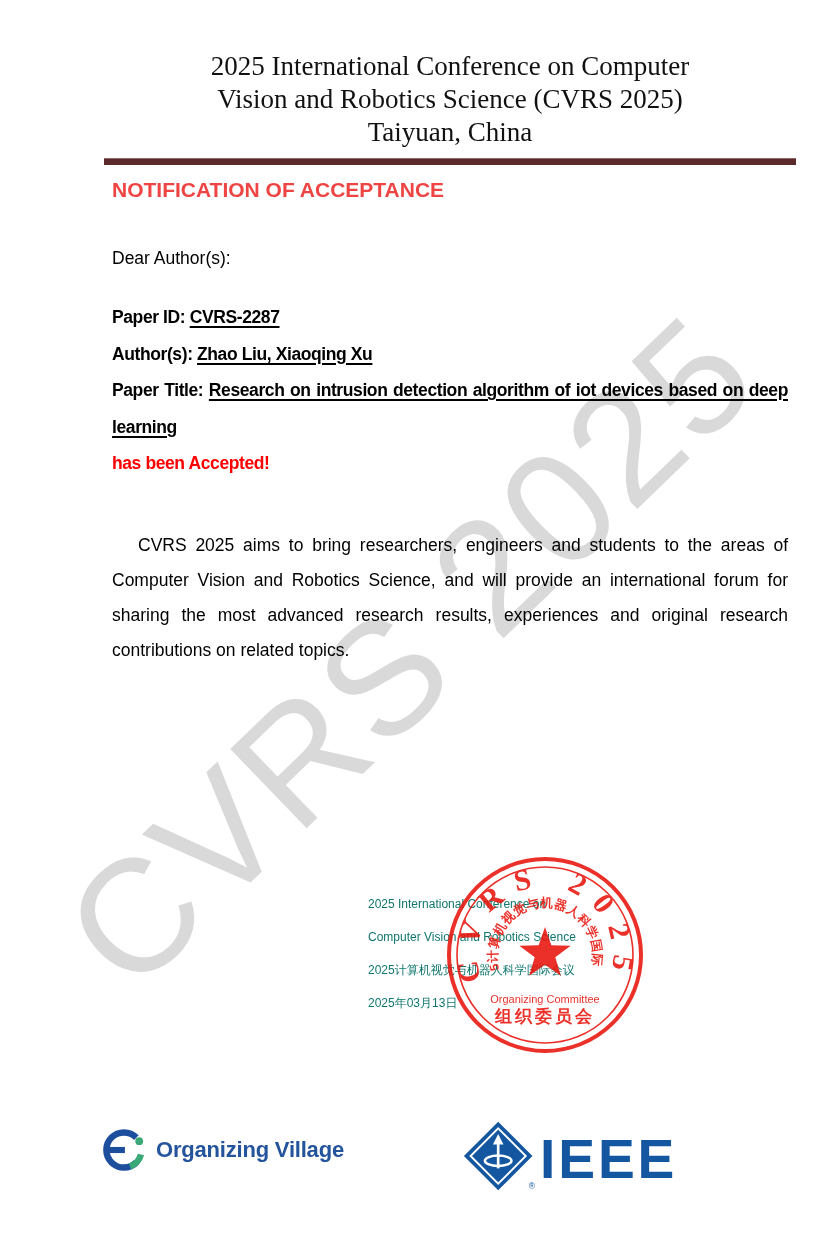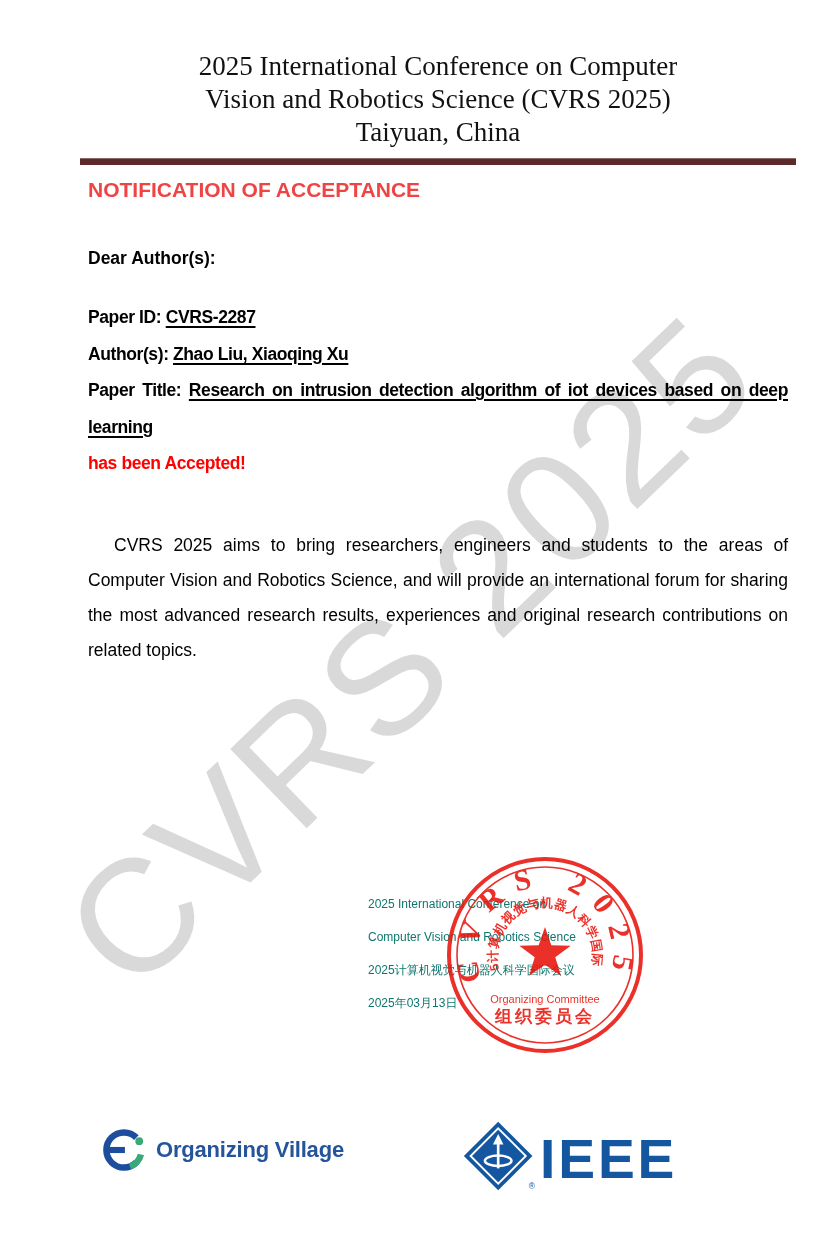--- a/index.html
+++ b/index.html
@@ -22,21 +22,21 @@
     font-size:160px;
     font-weight:400;
     color:rgba(130,130,130,0.30);
     transform:rotate(-44deg);
     white-space:nowrap;
     z-index:0;
     letter-spacing:4px;
     pointer-events:none;
   }
   
-  .content { position:relative; z-index:1; padding:50px 40px 0 88px; }
+  .content { position:relative; z-index:1; padding:50px 40px 0 88px;margin-left:24px; }
   .title {
     text-align:center;
     font-family:"Liberation Serif", serif;
     font-size:27px;
     line-height:33px;
     font-weight:400;
     color:#111;
   }
   .rule {
     margin:9px -8px 0 -8px;
@@ -48,21 +48,21 @@
     margin-top:13px;
     text-align:left;
     font-size:21px;
     font-weight:bold;
     color:#ef4444;
     letter-spacing:0px;
   }
   .salutation {
     margin-top:46px;
     font-size:17.5px;
-    font-weight:bold;
+    font-weight:normal;
   }
   .intro {
     margin-top:33px;
     font-size:17.5px;
     font-weight:bold;
     line-height:37px;
     text-align:justify;
   }
   .info-block { margin-top:30px; }
   .info-block p {

